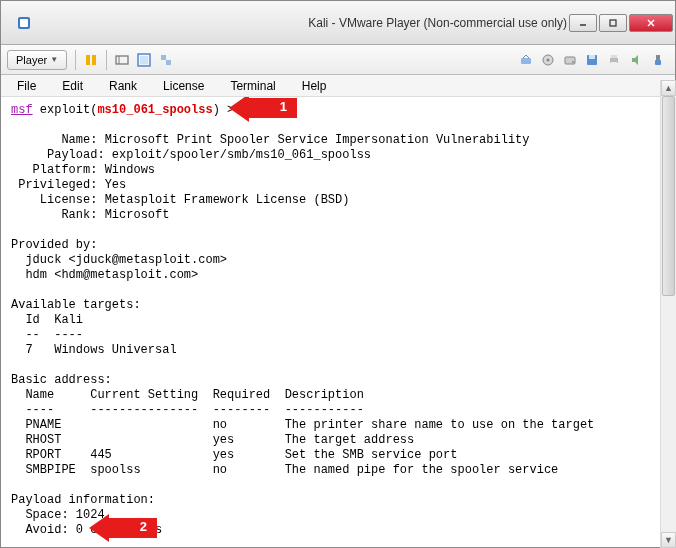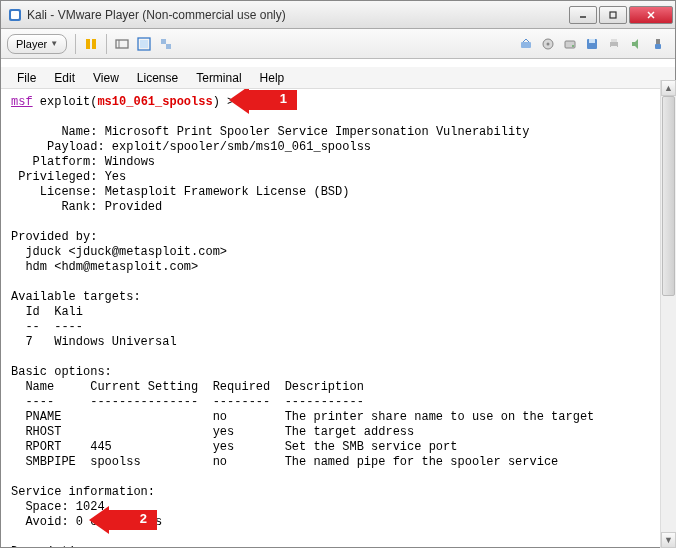--- a/index.html
+++ b/index.html
@@ -1,29 +1,29 @@
 <!DOCTYPE html>
 <html><head>
 <meta charset="utf-8">
 <style>
 * { margin: 0; padding: 0; box-sizing: border-box; }
 body { font-family: Tahoma, sans-serif; font-size: 11px; background: #fff; width: 676px; height: 548px; overflow: hidden; border: 1px solid #888; }
-.titlebar { height: 28px; background: linear-gradient(#f7f7f7, #e0e0e0); border-bottom: 1px solid #aaa; display: flex; align-items: center; padding: 0 2px 0 6px; }
+.titlebar { height: 44px; background: linear-gradient(#f7f7f7, #e0e0e0); border-bottom: 1px solid #aaa; display: flex; align-items: center; padding: 0 2px 0 15px; text-align: right; }
 .titlebar-icon { width: 16px; height: 16px; margin-right: 4px; display: flex; align-items: center; justify-content: center; }
 .titlebar-text { flex: 1; color: #333; font-size: 12px; }
 .win-controls { display: flex; }
 .win-btn { width: 28px; height: 18px; margin-left: 2px; border: 1px solid #888; border-radius: 2px; display: flex; align-items: center; justify-content: center; font-size: 10px; background: linear-gradient(#f8f8f8, #ddd); cursor: pointer; }
 .win-btn.close { background: linear-gradient(#e67, #c23); color: #fff; width: 44px; }
 .win-btn.close svg { stroke: #fff; }
 .player-toolbar { height: 30px; background: linear-gradient(#fafafa, #ececec); border-bottom: 1px solid #bbb; display: flex; align-items: center; padding: 0 6px; }
-.player-btn { padding: 3px 8px; border: 1px solid #aaa; border-radius: 8px; background: linear-gradient(#fff,#e8e8e8); margin-right: 4px; cursor: pointer; font-size: 11px; display: flex; align-items: center; gap: 3px; }
+.player-btn { padding: 3px 8px; border: 1px solid #aaa; border-radius: 3px; background: linear-gradient(#fff,#e8e8e8); margin-right: 4px; cursor: pointer; font-size: 11px; display: flex; align-items: center; gap: 3px; }
 .tb-sep { width: 1px; height: 20px; background: #bbb; margin: 0 4px; }
 .tb-icon { width: 16px; height: 16px; display: flex; align-items: center; justify-content: center; cursor: pointer; margin: 0 3px; }
 .tb-spacer { flex: 1; }
-.menubar { height: 22px; background: #f5f5f5; border-bottom: 1px solid #ddd; display: flex; align-items: center; padding: 0 8px; gap: 2px; font-size: 12px; font-family: sans-serif; margin-top: 8px; }
+.menubar { height: 22px; background: #f5f5f5; border-bottom: 1px solid #ddd; display: flex; align-items: center; padding: 0 8px; gap: 10px; font-size: 12px; font-family: sans-serif; }
 .menubar span { padding: 2px 8px; cursor: pointer; }
 .terminal { font-family: "Courier New", monospace; font-size: 12px; line-height: 15px; padding: 6px 10px; white-space: pre; color: #000; position: relative; height: calc(548px - 28px - 30px - 22px - 2px); overflow: hidden; background: #fff; }
 .prompt-msf { color: #a21caf; text-decoration: underline; }
 .prompt-mod { color: #d00; font-weight: bold; }
 .callout { position: absolute; display: flex; align-items: center; }
 .arrow-body { background: #e61b1b; height: 20px; position: relative; }
 .arrow-head { width: 0; height: 0; border-top: 14px solid transparent; border-bottom: 14px solid transparent; border-right: 20px solid #e61b1b; }
 .arrow-num { position: absolute; color: #fff; font-weight: bold; font-size: 13px; font-family: Arial, sans-serif; }
 .scrollbar { position: absolute; right: 0; top: 80px; bottom: 0; width: 16px; background: #f0f0f0; border-left: 1px solid #ddd; }
 .sb-btn { height: 16px; background: linear-gradient(#fafafa,#e0e0e0); border: 1px solid #ccc; display: flex; align-items: center; justify-content: center; font-size: 9px; color: #666; }
@@ -132,53 +132,53 @@
       <svg width="14" height="14">
         <rect x="5" y="2" width="4" height="5" fill="#888"></rect>
         <rect x="4" y="7" width="6" height="5" fill="#5a8fd0" rx="1"></rect>
       </svg>
     </span>
 </div>
 
 <div class="menubar">
   <span>File</span>
   <span>Edit</span>
-  <span>View</span>
+  <span>Rank</span>
   <span>License</span>
   <span>Terminal</span>
   <span>Help</span>
 </div>
 
 <div class="terminal"><span class="prompt-msf">msf</span><span> exploit(</span><span class="prompt-mod">ms10_061_spoolss</span><span>) &gt; </span><span>info</span>
 
 <span>       Name: </span><span>Microsoft Print Spooler Service Impersonation Vulnerability</span>
 <span>     Payload: </span><span>exploit/spooler/smb/ms10_061_spoolss</span>
 <span>   Platform: </span><span>Windows</span>
 <span> Privileged: </span><span>Yes</span>
 <span>    License: </span><span>Metasploit Framework License (BSD)</span>
-<span>       Rank: </span><span>Provided</span>
+<span>       Rank: </span><span>Microsoft</span>
 
 <span>Provided by:</span>
 <span>  jduck &lt;jduck@metasploit.com&gt;</span>
 <span>  hdm &lt;hdm@metasploit.com&gt;</span>
 
 <span>Available targets:</span>
 <span>  Id  Kali</span>
 <span>  --  ----</span>
 <span>  7   Windows Universal</span>
 
-<span>Basic options:</span>
+<span>Basic address:</span>
 <span>  Name     Current Setting  Required  Description</span>
 <span>  ----     ---------------  --------  -----------</span>
 <span>  PNAME                     no        The printer share name to use on the target</span>
 <span>  RHOST                     yes       The target address</span>
 <span>  RPORT    445              yes       Set the SMB service port</span>
 <span>  SMBPIPE  spoolss          no        The named pipe for the spooler service</span>
 
-<span>Service information:</span>
+<span>Payload information:</span>
 <span>  Space: 1024</span>
 <span>  Avoid: 0 characters</span>
 
 <span>Description:</span>
 
 
 <div class="callout" style="left:228px; top:-3px;">
   <div class="arrow-head"></div>
   <div class="arrow-body" style="width:48px;"><span class="arrow-num" style="right:10px; top:1px;">1</span></div>
 </div>

